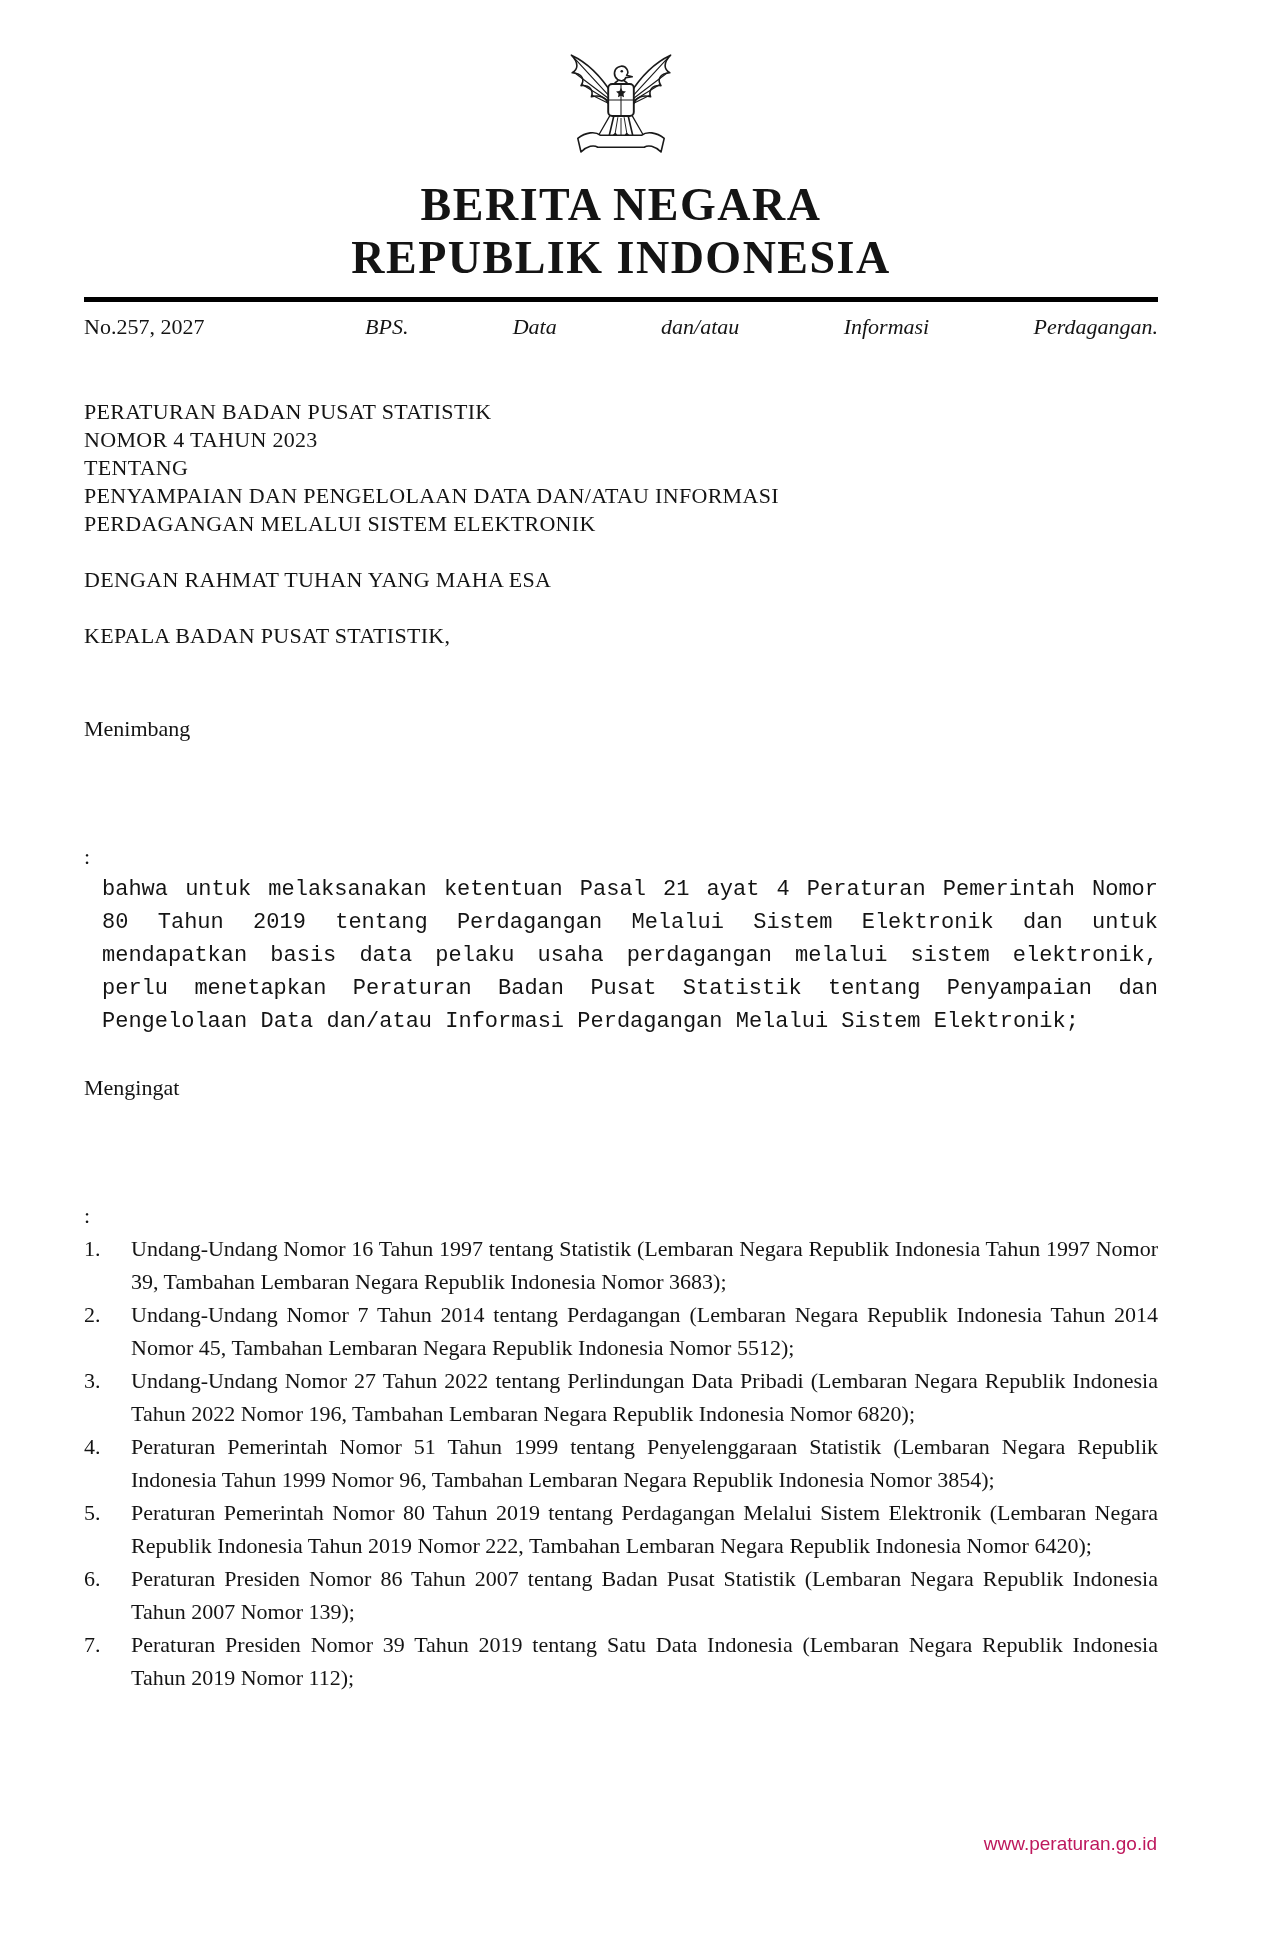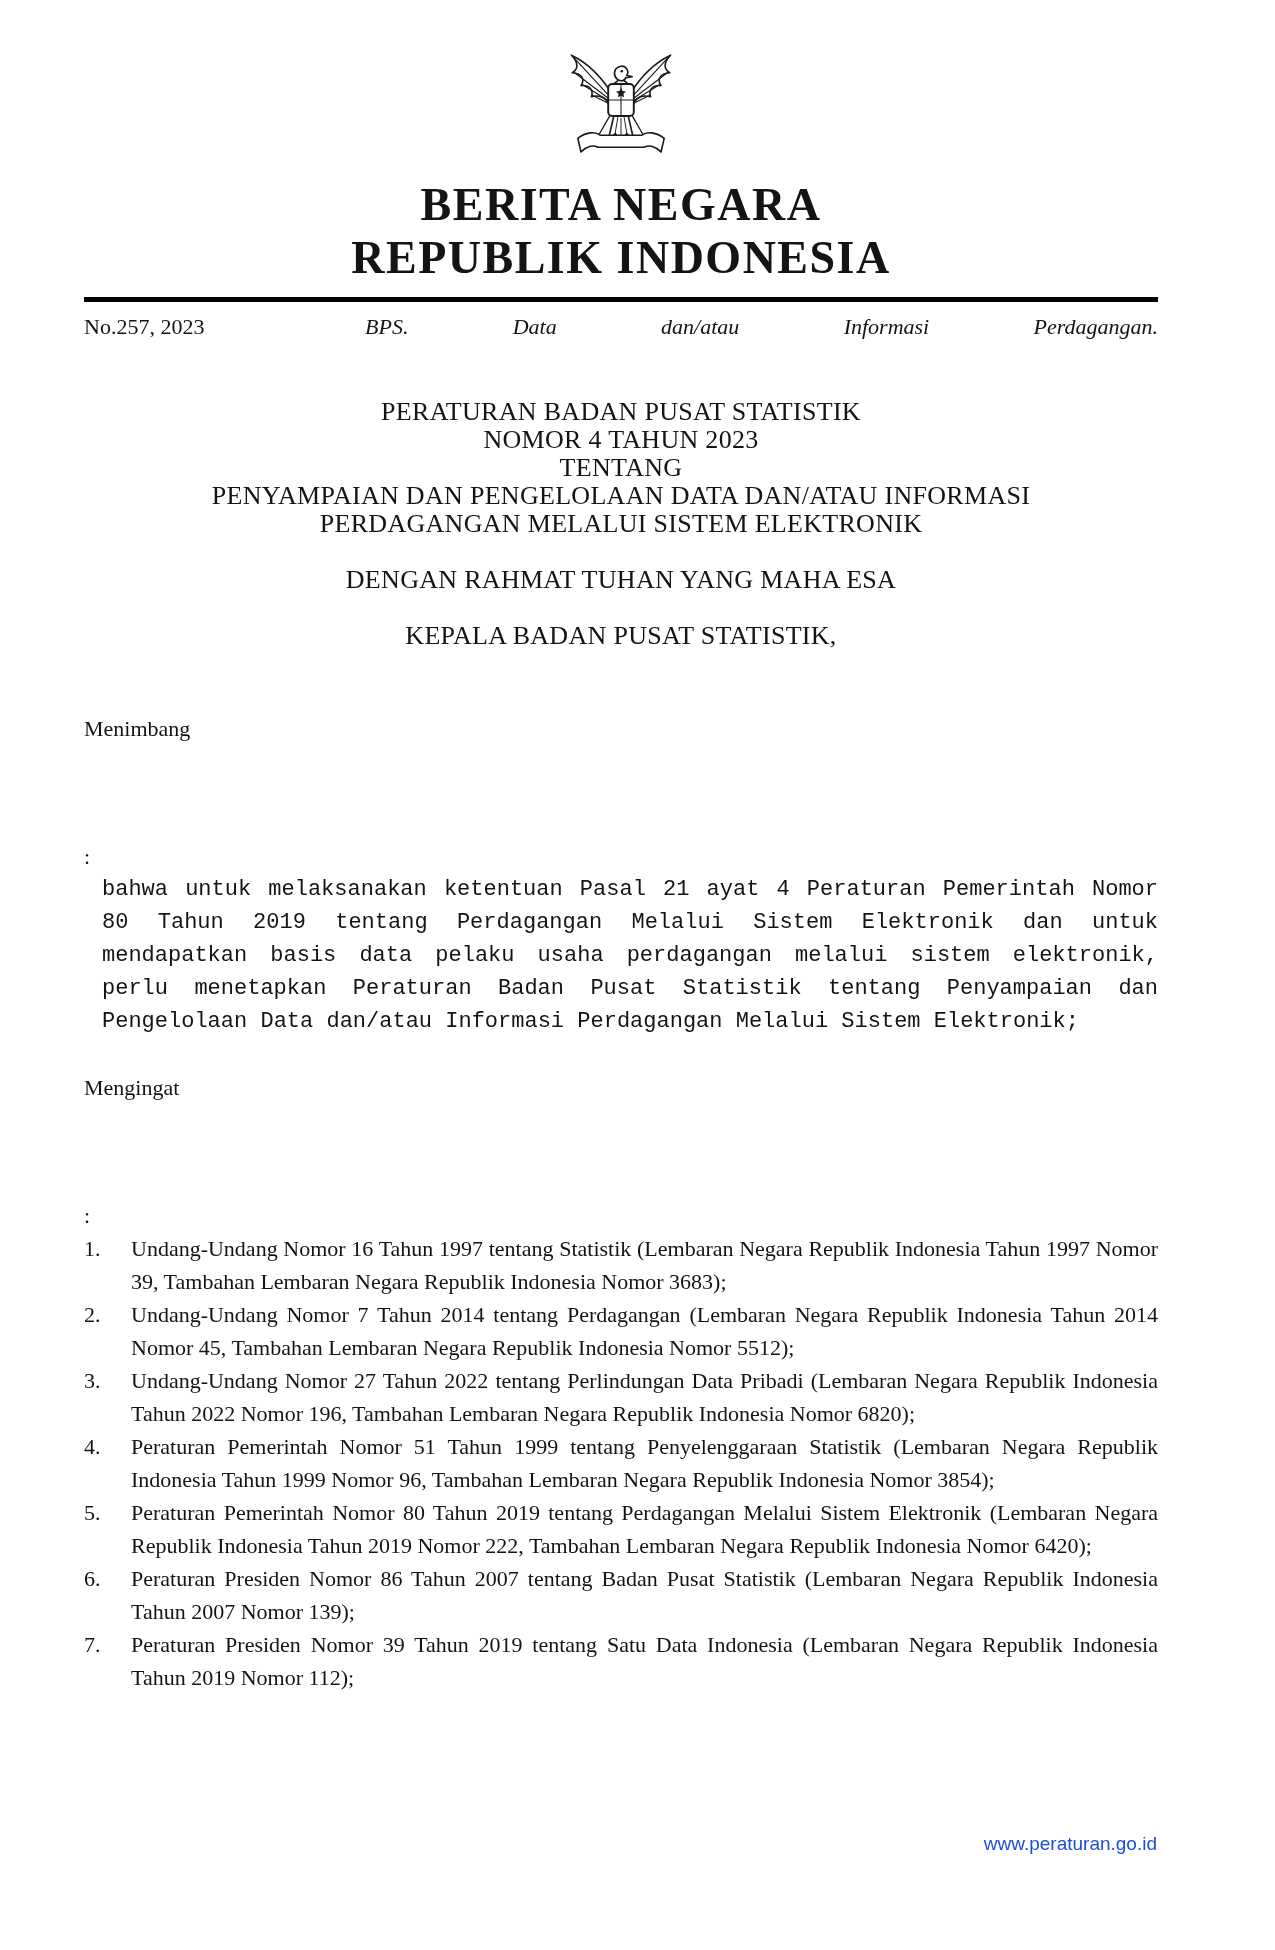--- a/index.html
+++ b/index.html
@@ -28,22 +28,21 @@
   .rule { height: 5px; background: #000; margin-top: 12px; }
 
   .gazette-meta { display: flex; margin-top: 9px; font-size: 22px; line-height: 31px; }
   .issue-no { flex: 0 0 281px; }
   .subject { flex: 1; }
   .subject-line1 { text-align: justify; text-align-last: justify; font-style: italic; }
   .subject-line2 { text-align: left; }
 
   .title-block {
     margin-top: 56px;
-    text-align: center;
-    font-size: 26px;
+    font-size: 22px;
     line-height: 28px;
     letter-spacing: 0.3px;
   }
   .invocation { margin-top: 28px; }
   .authority  { margin-top: 28px; }
 
   .clause { display: flex; font-size: 22px; line-height: 33px; flex-direction: column; }
   .menimbang { margin-top: 62px; }
   .mengingat { margin-top: 33px; }
   .clause-label { flex: 0 0 128px; }
@@ -55,21 +54,21 @@
   .li-row { display: flex; }
   .li-num { flex: 0 0 47px; }
   .li-text { flex: 1; text-align: justify; }
 
   .footer {
     position: absolute;
     right: 118px;
     top: 1833px;
     font-family: "Liberation Sans", sans-serif;
     font-size: 19px;
-    color: #1d4ed8;
+    color: #be185d;
   }
 </style>
 </head>
 <body>
 
 <div class="page">
   <div class="content">
 
     <div class="emblem-wrap">
       <svg width="112" height="128" viewBox="0 0 140 160" aria-hidden="true">
@@ -100,21 +99,21 @@
       </svg>
     </div>
 
     <div>
       <div class="masthead-title">BERITA NEGARA</div>
       <div class="masthead-title">REPUBLIK INDONESIA</div>
       <div class="rule"></div>
     </div>
 
     <div class="gazette-meta">
-      <div class="issue-no">No.257, 2023</div>
+      <div class="issue-no">No.257, 2027</div>
       <div class="subject">
         <div class="subject-line1">BPS. Data dan/atau Informasi Perdagangan.</div>
       </div>
     </div>
 
     <div class="title-block">
       <div>PERATURAN BADAN PUSAT STATISTIK</div>
       <div>NOMOR 4 TAHUN 2023</div>
       <div>TENTANG</div>
       <div>PENYAMPAIAN DAN PENGELOLAAN DATA DAN/ATAU INFORMASI</div>

